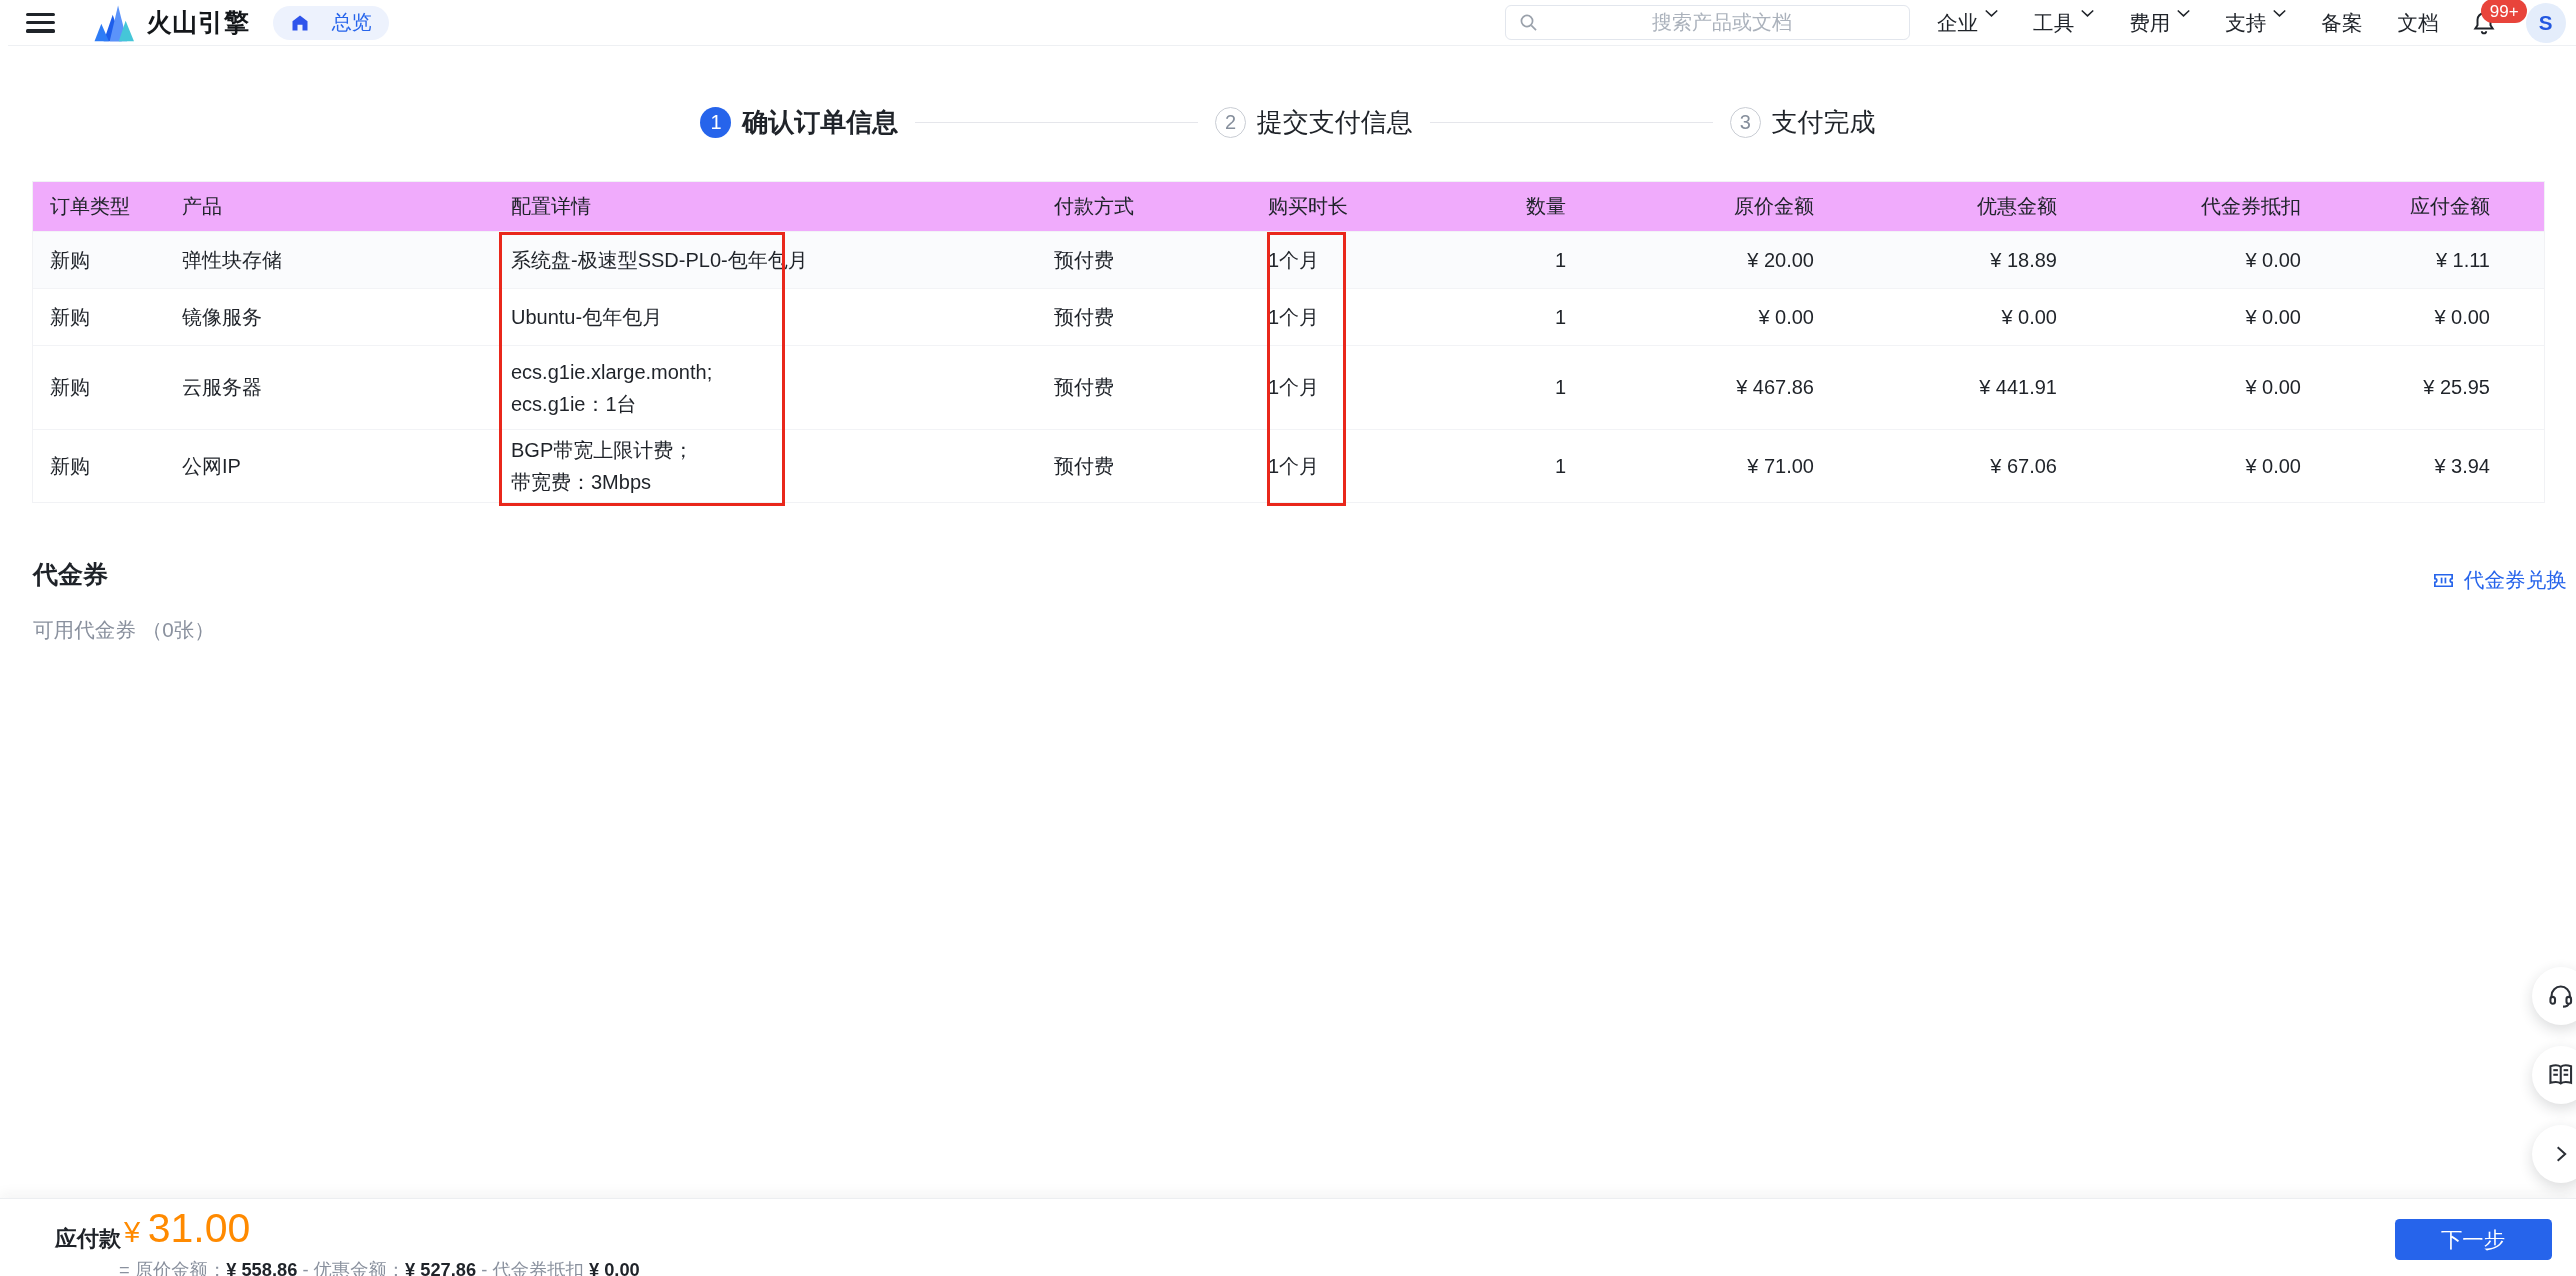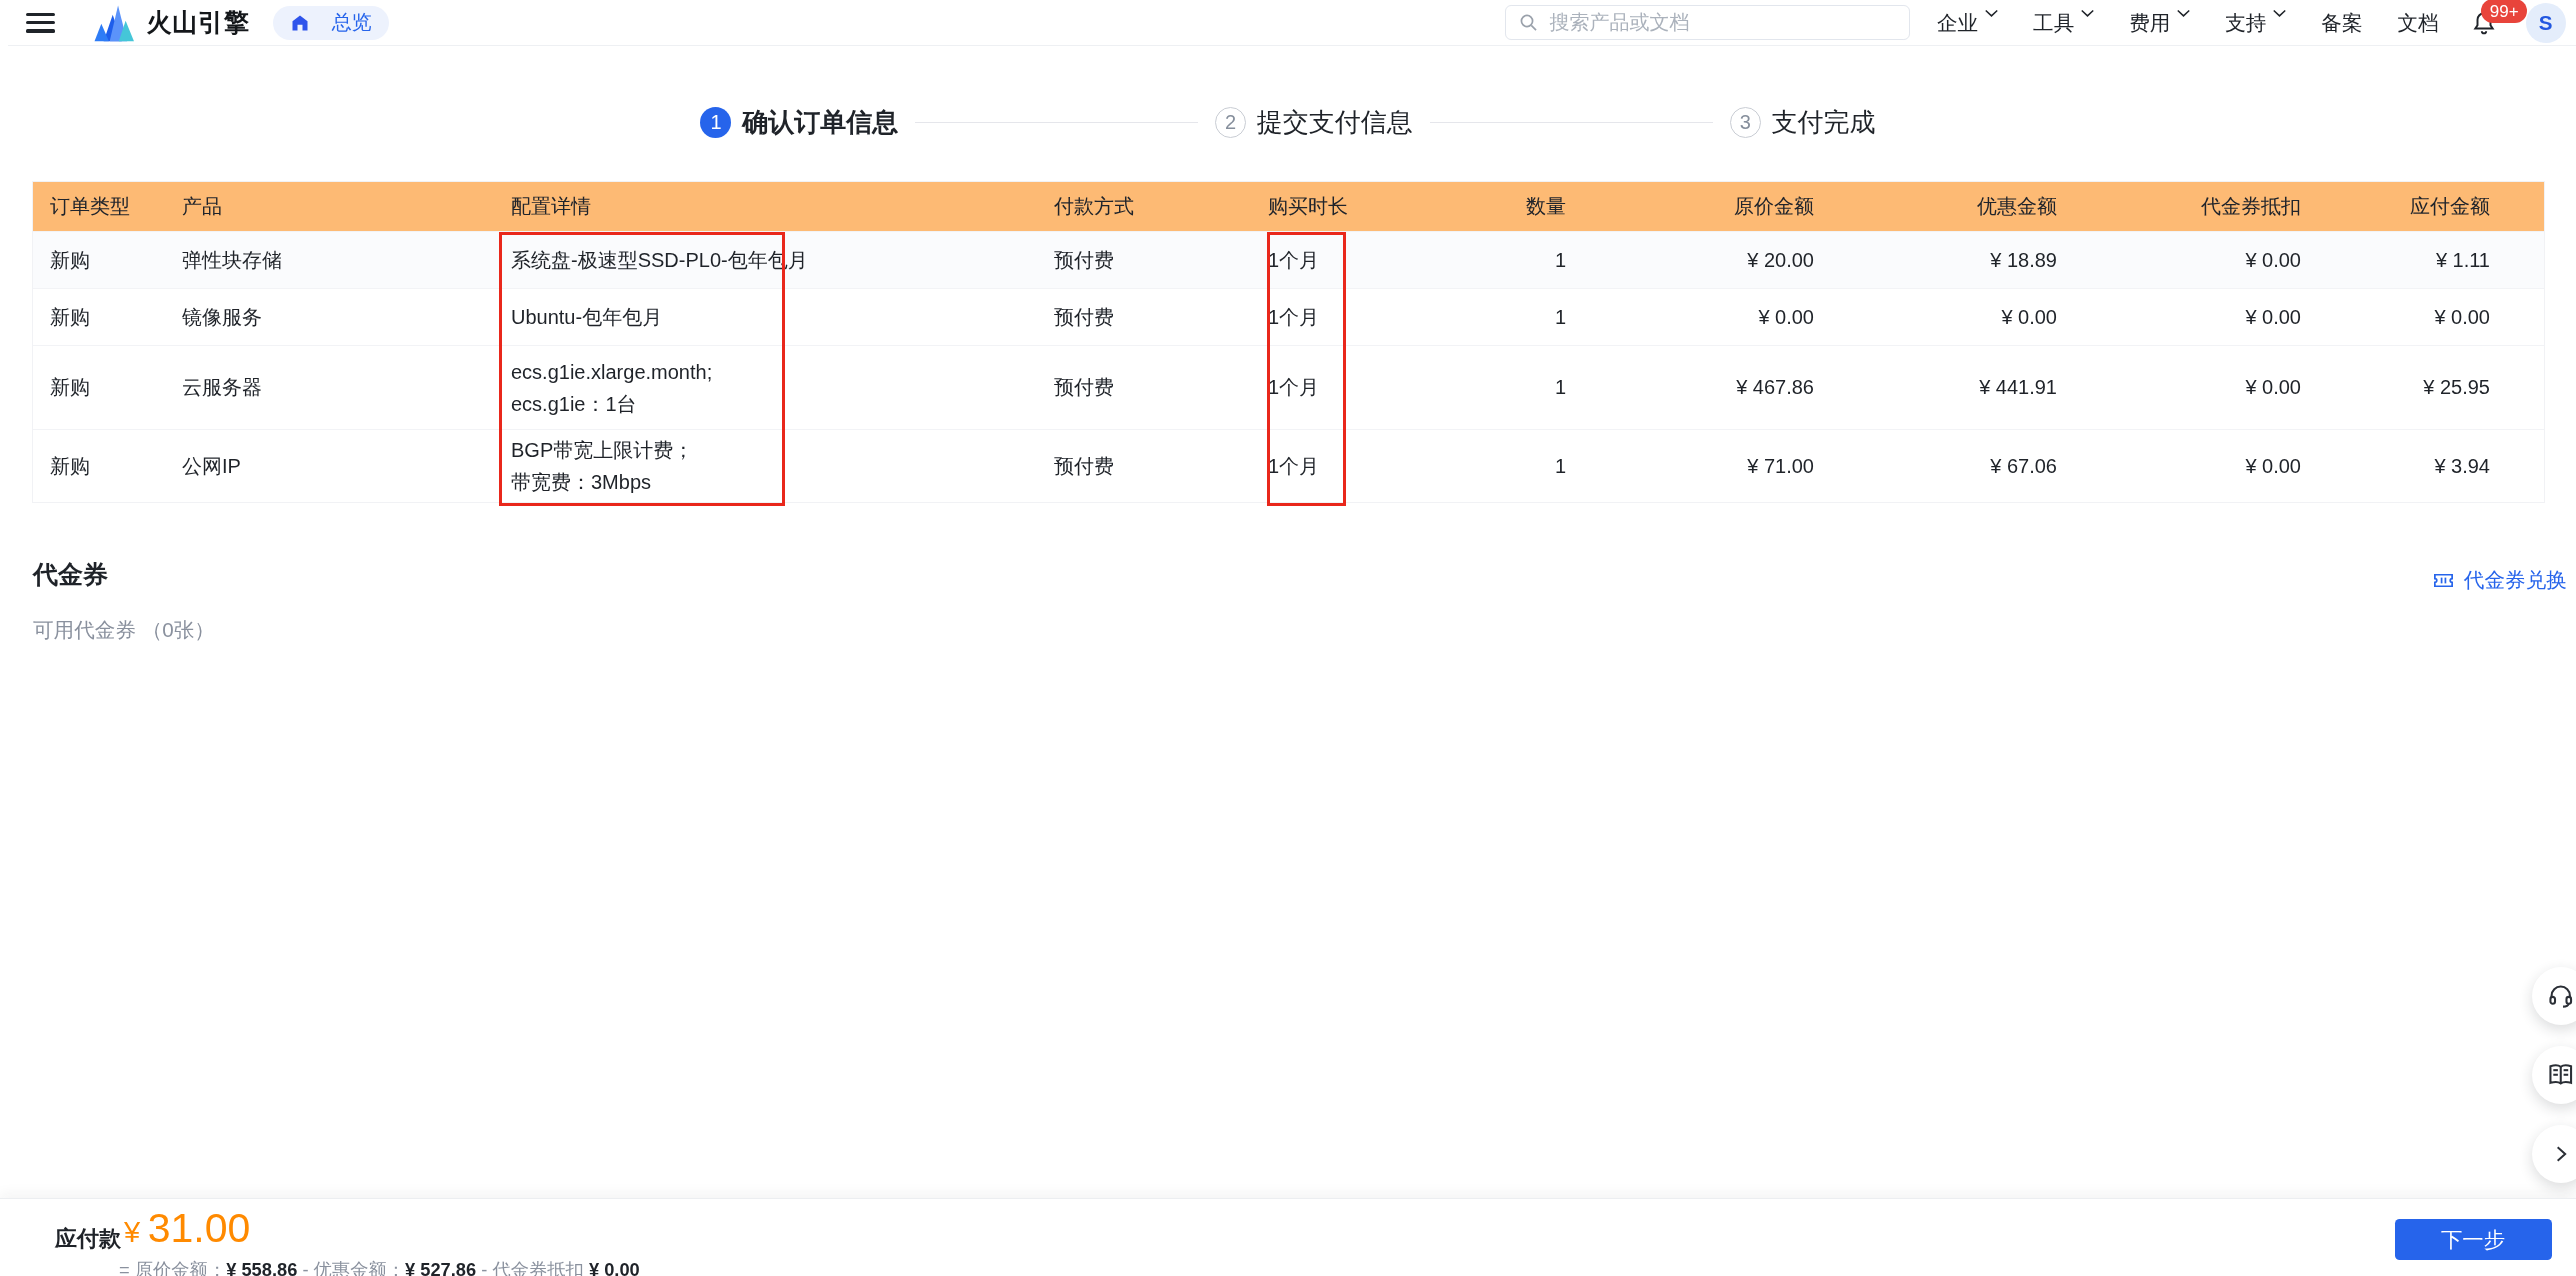--- a/index.html
+++ b/index.html
@@ -14,21 +14,21 @@
     justify-content:space-between; cursor:pointer; }
   .hamburger span { display:block; height:3.1px; background:#1F2329; border-radius:1.5px; }
   .logo { margin-left:38px; display:flex; align-items:center; }
   .brand { margin-left:9.2px; font-size:25px; font-weight:700; color:#14171A; letter-spacing:0.8px; }
   .pill { margin-left:23px; height:34px; padding:0 17px; border-radius:17px; background:#EDF2FD;
     display:flex; align-items:center; gap:22px; color:#2664EB; font-size:20px; cursor:pointer; }
   .topbar .spacer { flex:1; }
   .search { width:405px; height:35px; border:1.5px solid #E2E6ED; border-radius:6.1px; display:flex;
     align-items:center; padding:0 12.2px; gap:9.2px; margin-right:27.5px; background:#fff; }
   .search input { border:none; outline:none; font-size:20px; width:100%; background:transparent;
-    font-family:inherit; color:#1F2329; }
+    font-family:inherit; color:#1F2329;text-align:center; }
   .search input::placeholder { color:#ABB2BC; }
   .mainmenu { display:flex; align-items:center; gap:35px; font-size:20.6px; color:#1F2329; }
   .menu-item { display:flex; gap:6.9px; cursor:pointer; white-space:nowrap; }
   .bell-wrap { position:relative; margin-left:32px; cursor:pointer; }
   .badge { position:absolute; top:-10.7px; left:10.7px; background:#E8443B; color:#fff; font-size:17px;
     line-height:17px; padding:3.8px 8.4px; border-radius:13.8px; font-weight:400; }
   .avatar { margin-left:29px; margin-right:18.3px; width:40px; height:40px; border-radius:50%;
     background:#E4EDFB; color:#2257E0; font-weight:700; font-size:20.6px; display:flex;
     align-items:center; justify-content:center; cursor:pointer; }
 
@@ -41,21 +41,21 @@
   .step.active .step-circle { background:#2664EB; color:#fff; }
   .step.pending .step-circle { border:1.5px solid #C9CDD4; color:#868F9C; background:#fff; }
   .step-label { font-size:26px; color:#1F2329; }
   .step.active .step-label { font-weight:700; }
   .connector { width:283px; height:1.5px; background:#E5E6EB; margin:0 17px; }
 
   
   .order-table { position:absolute; left:32px; top:181px; width:2513px; border:1.5px solid #F1F2F5; }
   .trow { display:grid; grid-template-columns:149px 329px 543px 214px 183px 115px 248px 243px 244px 1fr;
     align-items:center; font-size:20px; }
-  .thead { height:49px; background:#fdba74; color:#20242B; font-weight:500; }
+  .thead { height:49px; background:#f0abfc; color:#20242B; font-weight:500; }
   .tbody-row { border-top:1.5px solid #F2F3F6; background:#fff; }
   .row-0 { height:57px; background:#FAFBFD; }
   .row-1 { height:57px; }
   .row-2 { height:84px; }
   .row-3 { height:73px; }
   .cell { overflow:hidden; white-space:nowrap; }
   .c1 { padding-left:17px; }
   .num { text-align:right; }
   .c10 { padding-right:54px; text-align:right; }
   .config-cell { line-height:32px; }

